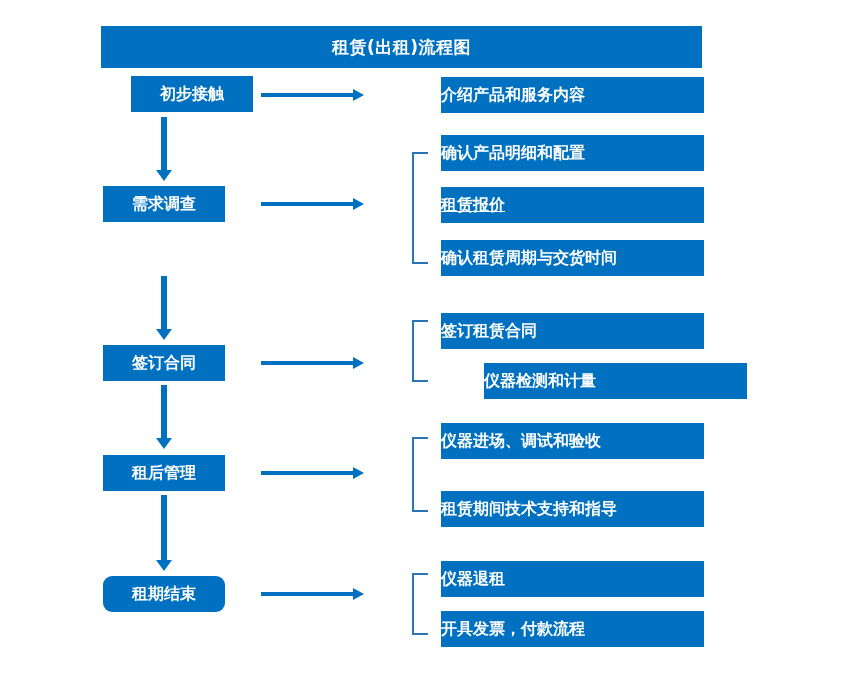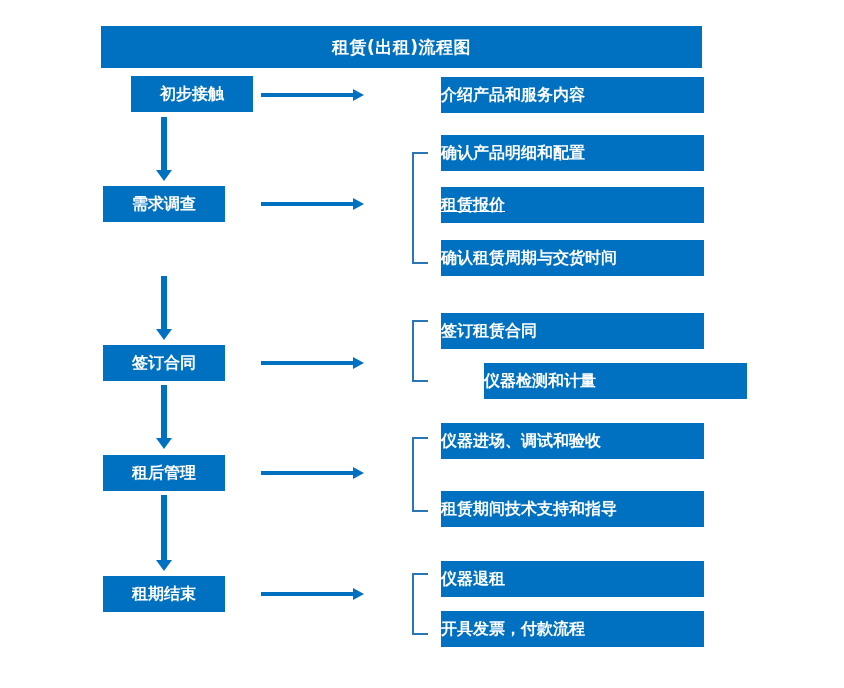--- a/index.html
+++ b/index.html
@@ -108,21 +108,21 @@
 
 <div id="canvas">
 
   <div class="title-bar">租赁(出租)流程图</div>
 
   <div id="stages-layer">
       <div class="stage-box" style="left: 103px; top: 76px; margin-left: 28px;">初步接触</div>
       <div class="stage-box" style="left: 103px; top: 186px;">需求调查</div>
       <div class="stage-box" style="left: 103px; top: 345px;">签订合同</div>
       <div class="stage-box" style="left: 103px; top: 455px; text-align: center;">租后管理</div>
-      <div class="stage-box" style="left: 103px; top: 576px;">租期结束</div>
+      <div class="stage-box" style="left: 103px; top: 576px; border-radius: 9px;">租期结束</div>
     </div>
   <div id="details-layer">
       <div class="detail-box" style="top: 77px;">介绍产品和服务内容</div>
       <div class="detail-box" style="top: 135px;">确认产品明细和配置</div>
       <div class="detail-box" style="top: 187px; text-decoration: underline;">租赁报价</div>
       <div class="detail-box" style="top: 240px;">确认租赁周期与交货时间</div>
       <div class="detail-box" style="top: 313px;">签订租赁合同</div>
       <div class="detail-box" style="top: 363px; margin-left: 43px;">仪器检测和计量</div>
       <div class="detail-box" style="top: 423px;">仪器进场、调试和验收</div>
       <div class="detail-box" style="top: 491px;">租赁期间技术支持和指导</div>

